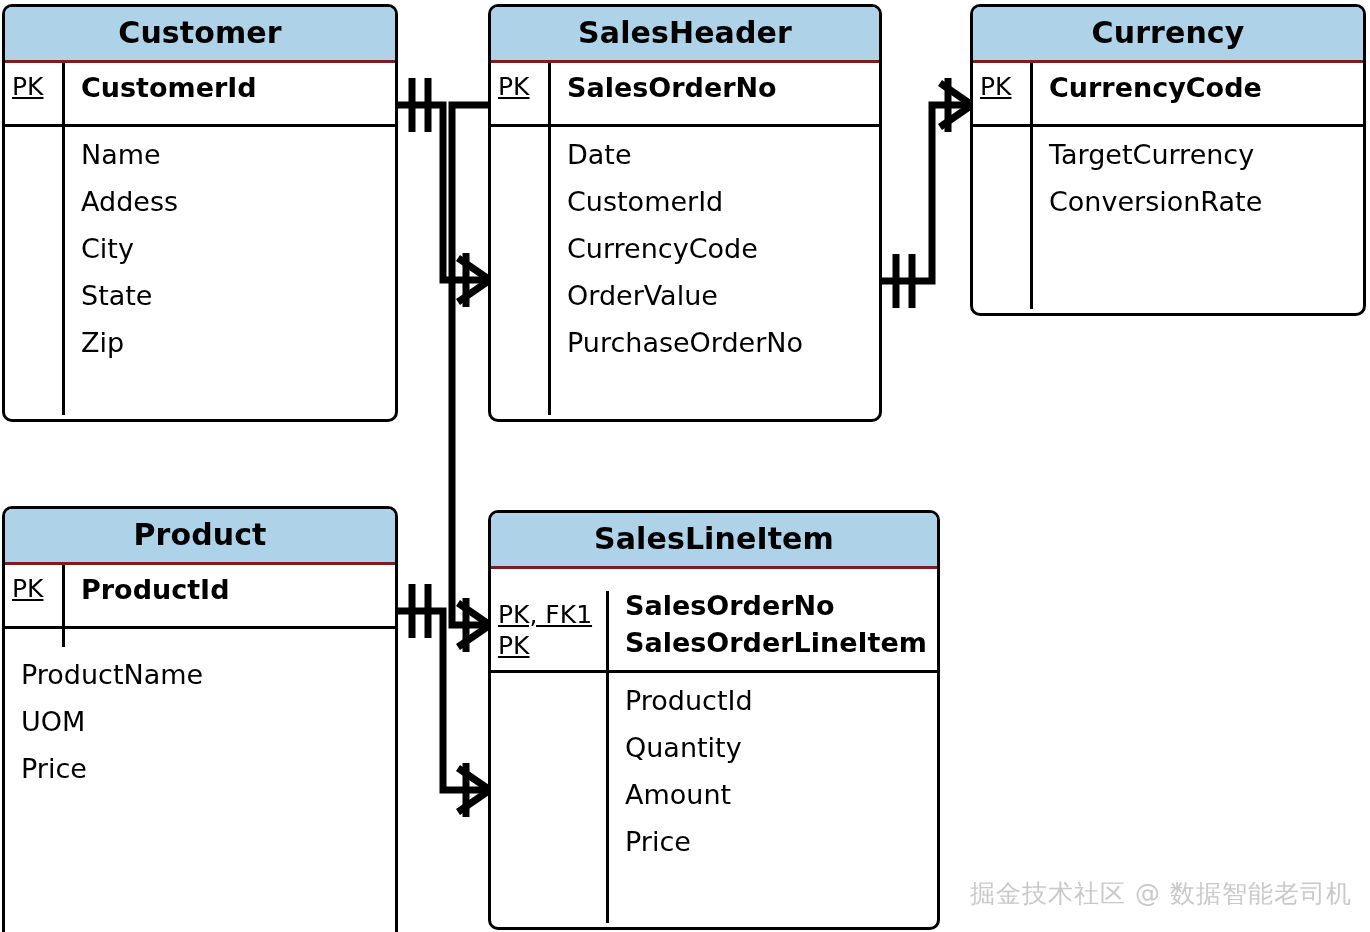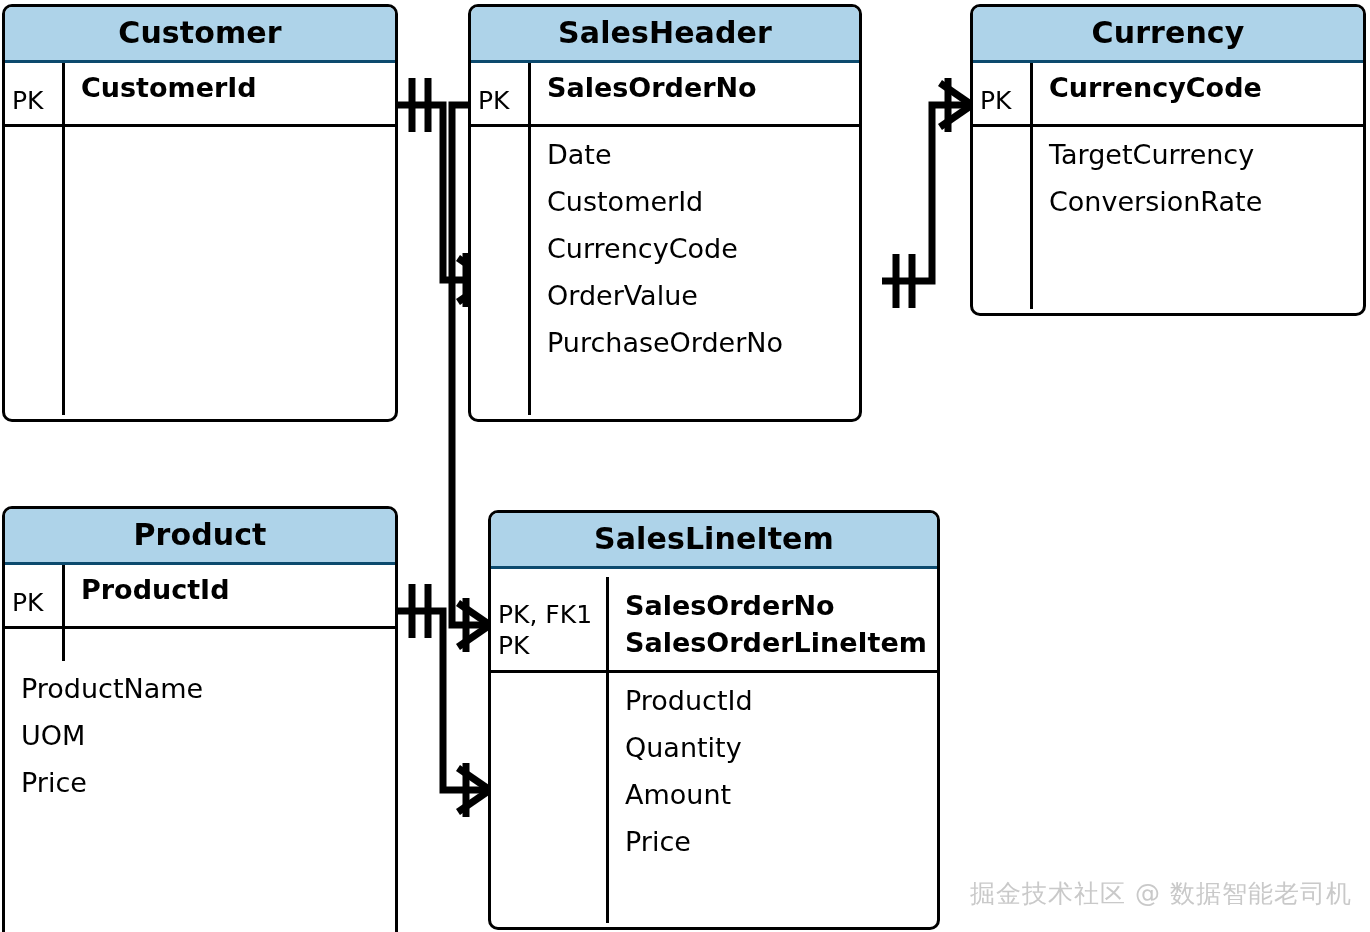--- a/index.html
+++ b/index.html
@@ -35,44 +35,45 @@
     z-index: 5;
   }
   .ent-title {
     box-sizing: border-box;
     width: 100%;
     text-align: center;
     font-size: 30px;
     font-weight: bold;
     color: #000000;
     background: #aed3e9;
-    border-bottom: 3px solid #0c4a6e;
+    border-bottom: 3px solid #7f1d1d;
     line-height: 1.0;
     padding: 11px 0 12px 0;
     letter-spacing: 0.1px;
   }
   .ent-section {
     display: flex;
     box-sizing: border-box;
     width: 100%;
   }
   .sec-keys {
     border-bottom: 3px solid #000000;
   }
   .sec-attrs {
     border-bottom: none;
   }
   .key-col {
     box-sizing: border-box;
     border-right: 3px solid #000000;
     flex: 0 0 auto;
-    padding: 23px 6px 9px 7px;
+    padding: 9px 6px 9px 7px;
     font-size: 25px;
     color: #000000;
     line-height: 1.22;
+    text-decoration: underline;
   }
   .field-col {
     box-sizing: border-box;
     flex: 1 1 auto;
     padding: 9px 0 10px 16px;
     font-size: 27px;
     color: #000000;
     line-height: 1.22;
   }
   .key-line { white-space: nowrap; }
@@ -153,24 +154,31 @@
     <div class="ent-section sec-keys" style="height:64px;">
       <div class="key-col" style="width:60px;">
         <div class="key-line">PK</div>
       </div>
       <div class="field-col">
         <div class="fld pkfld">CustomerId</div>
       </div>
     </div>
     <div class="ent-section sec-attrs" style="height:288px;">
       <div class="key-col" style="width:60px;"></div>
-    </div>
-  </div>
-
-  <div class="entity" style="left:468px; top:4px; width:394px; height:418px;">
+      <div class="field-col">
+        <div class="fld">Name</div>
+        <div class="fld">Addess</div>
+        <div class="fld">City</div>
+        <div class="fld">State</div>
+        <div class="fld">Zip</div>
+      </div>
+    </div>
+  </div>
+
+  <div class="entity" style="left:488px; top:4px; width:394px; height:418px;">
     <div class="ent-title">SalesHeader</div>
     <div class="ent-section sec-keys" style="height:64px;">
       <div class="key-col" style="width:60px;">
         <div class="key-line">PK</div>
       </div>
       <div class="field-col">
         <div class="fld pkfld">SalesOrderNo</div>
       </div>
     </div>
     <div class="ent-section sec-attrs" style="height:288px;">

